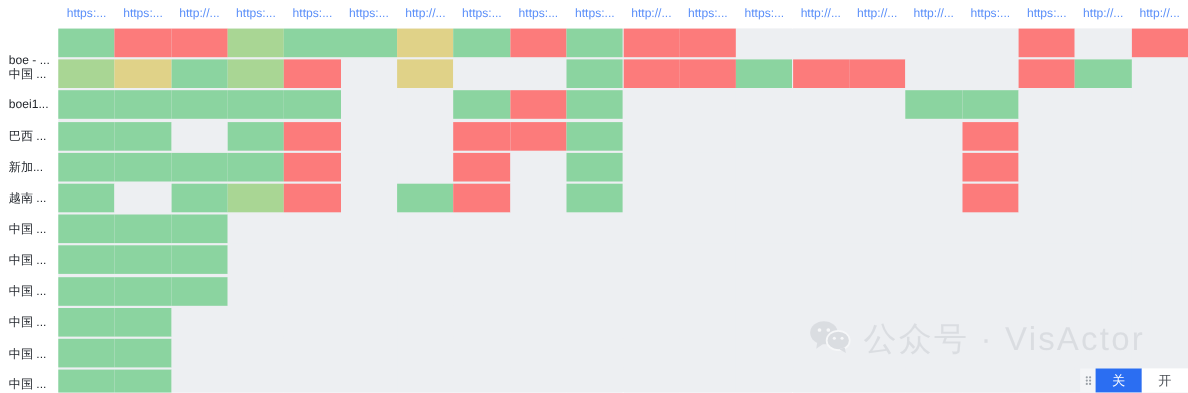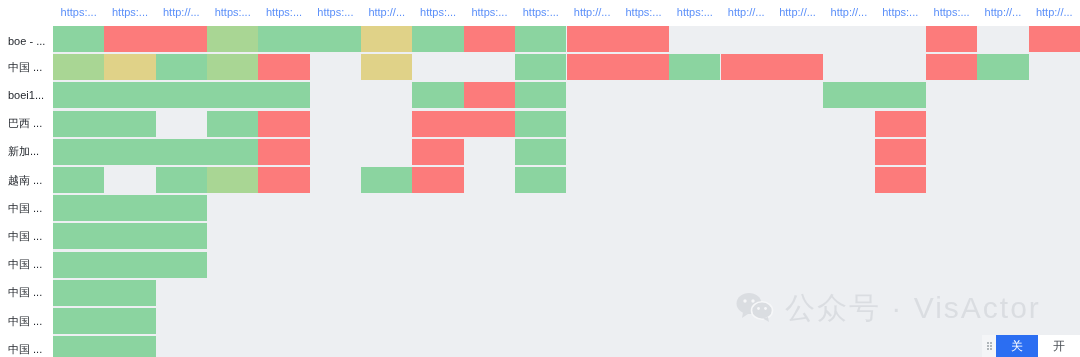--- a/index.html
+++ b/index.html
@@ -154,21 +154,21 @@
       <div class="col-label" style="left: 720.55px; width: 51.3px;">http://...</div>
       <div class="col-label" style="left: 771.9px; width: 51.3px;">http://...</div>
       <div class="col-label" style="left: 823.25px; width: 51.3px;">http://...</div>
       <div class="col-label" style="left: 874.6px; width: 51.3px;">https:...</div>
       <div class="col-label" style="left: 925.95px; width: 51.3px;">https:...</div>
       <div class="col-label" style="left: 977.3px; width: 51.3px;">http://...</div>
       <div class="col-label" style="left: 1028.65px; width: 51.3px;">http://...</div>
     </div>
 
   <div id="row-header">
-      <div class="row-label" style="top: 2px; height: 26px;">boe - ...</div>
+      <div class="row-label" style="top: 16px; height: 26px;">boe - ...</div>
       <div class="row-label" style="top: 28.2px; height: 26px;">中国 ...</div>
       <div class="row-label" style="top: 56.4px; height: 26px;">boei1...</div>
       <div class="row-label" style="top: 84.6px; height: 26px;">巴西 ...</div>
       <div class="row-label" style="top: 112.8px; height: 26px;">新加...</div>
       <div class="row-label" style="top: 141px; height: 26px;">越南 ...</div>
       <div class="row-label" style="top: 169.2px; height: 26px;">中国 ...</div>
       <div class="row-label" style="top: 197.4px; height: 26px;">中国 ...</div>
       <div class="row-label" style="top: 225.6px; height: 26px;">中国 ...</div>
       <div class="row-label" style="top: 253.8px; height: 26px;">中国 ...</div>
       <div class="row-label" style="top: 282px; height: 26px;">中国 ...</div>

